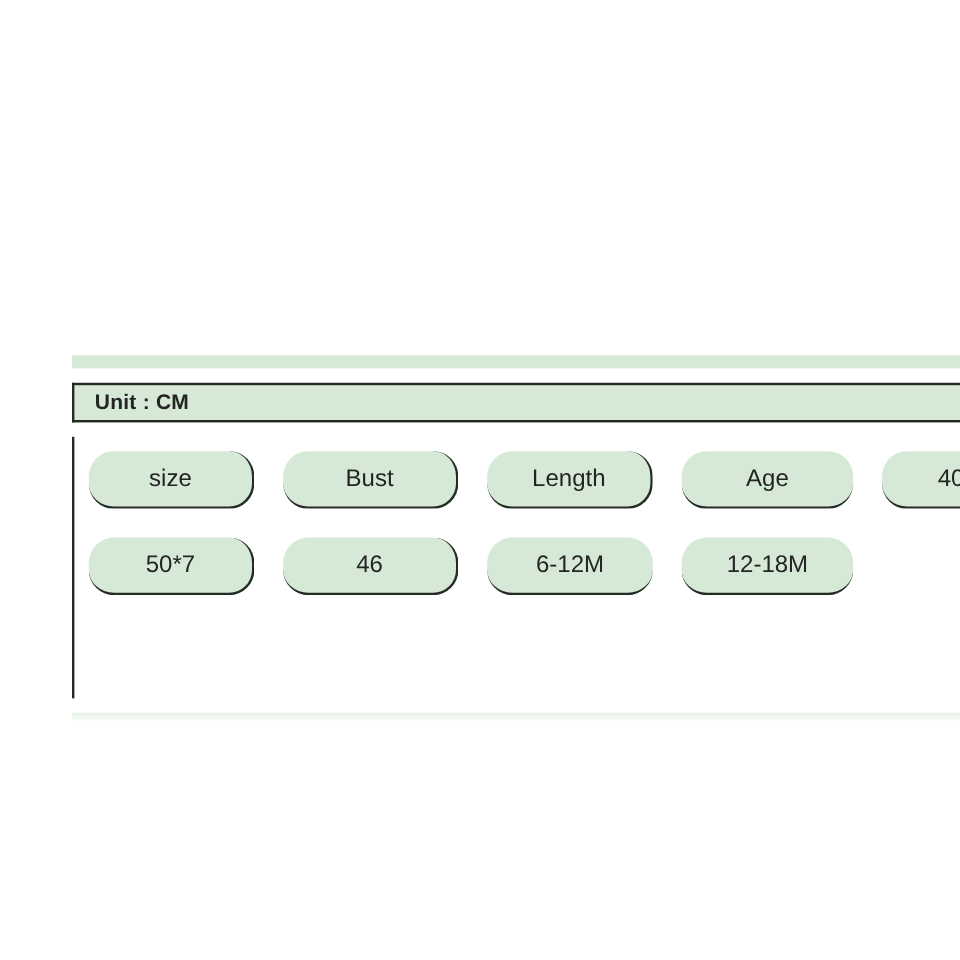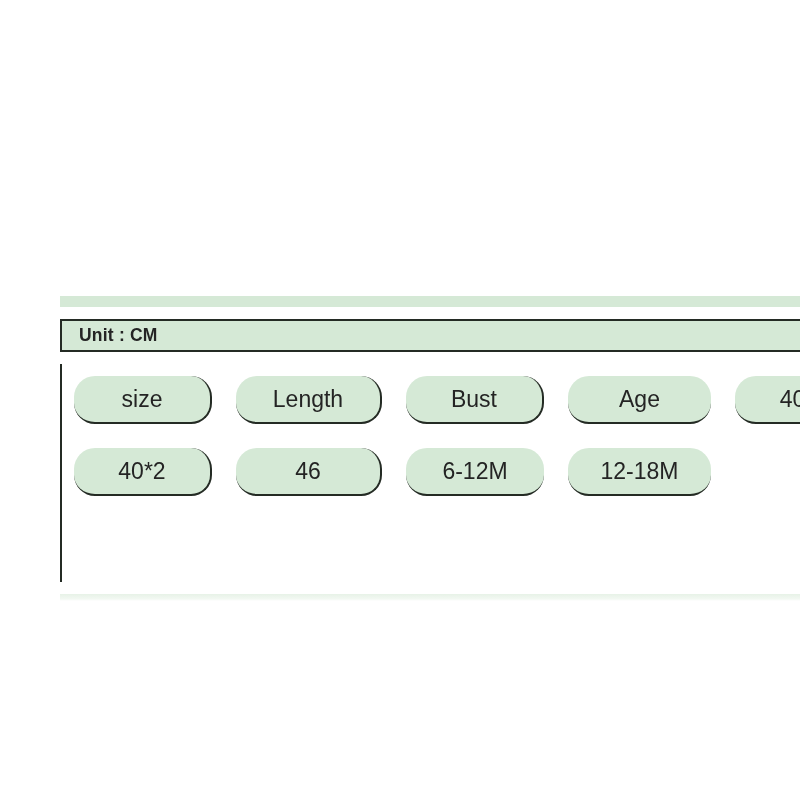--- a/index.html
+++ b/index.html
@@ -27,21 +27,21 @@
 
   
   .grid{display:grid;width:802px;
     grid-template-columns:162px 170px 162px 167px 141px;
     grid-template-rows:72px 72px 74px;
     border-left:2px solid var(--border);}
   .cell{background:var(--green);
     border-right:2px solid var(--border);
     border-bottom:2px solid var(--border);
     display:flex;align-items:center;justify-content:center;
-    font-size:23px;border-radius:21px;}
+    font-size:20px;border-radius:21px;}
   .cell.last-col{border-right:none;}
 
   
   .fade-strip{position:relative;height:7px;
     background:linear-gradient(to bottom,var(--green-fade) 0%,#f2f8f2 70%,#ffffff 100%);}
   .fade-strip .vdiv{position:absolute;top:0;bottom:2px;width:2px;background:rgba(255,255,255,0.5);}
 </style>
 </head>
 <body>
 
@@ -55,26 +55,26 @@
       <span class="vdiv" style="left:661px"></span>
     </div>
 
     <div class="unit-row">
       <span class="unit-label">Unit : CM</span>
     </div>
 
     <div class="grid">
 
       <div class="cell header">size</div>
+      <div class="cell header">Bust</div>
       <div class="cell header">Length</div>
-      <div class="cell header">Bust</div>
       <div class="cell header last-col">Age</div>
 
       <div class="cell">40</div>
-      <div class="cell">40*2</div>
+      <div class="cell">50*7</div>
       <div class="cell">46</div>
       <div class="cell last-col">6-12M</div>
 
       <div class="cell last-col">12-18M</div>
     </div>
 
     <div class="fade-strip">
       <span class="vdiv" style="left:162px"></span>
       <span class="vdiv" style="left:332px"></span>
       <span class="vdiv" style="left:494px"></span>

